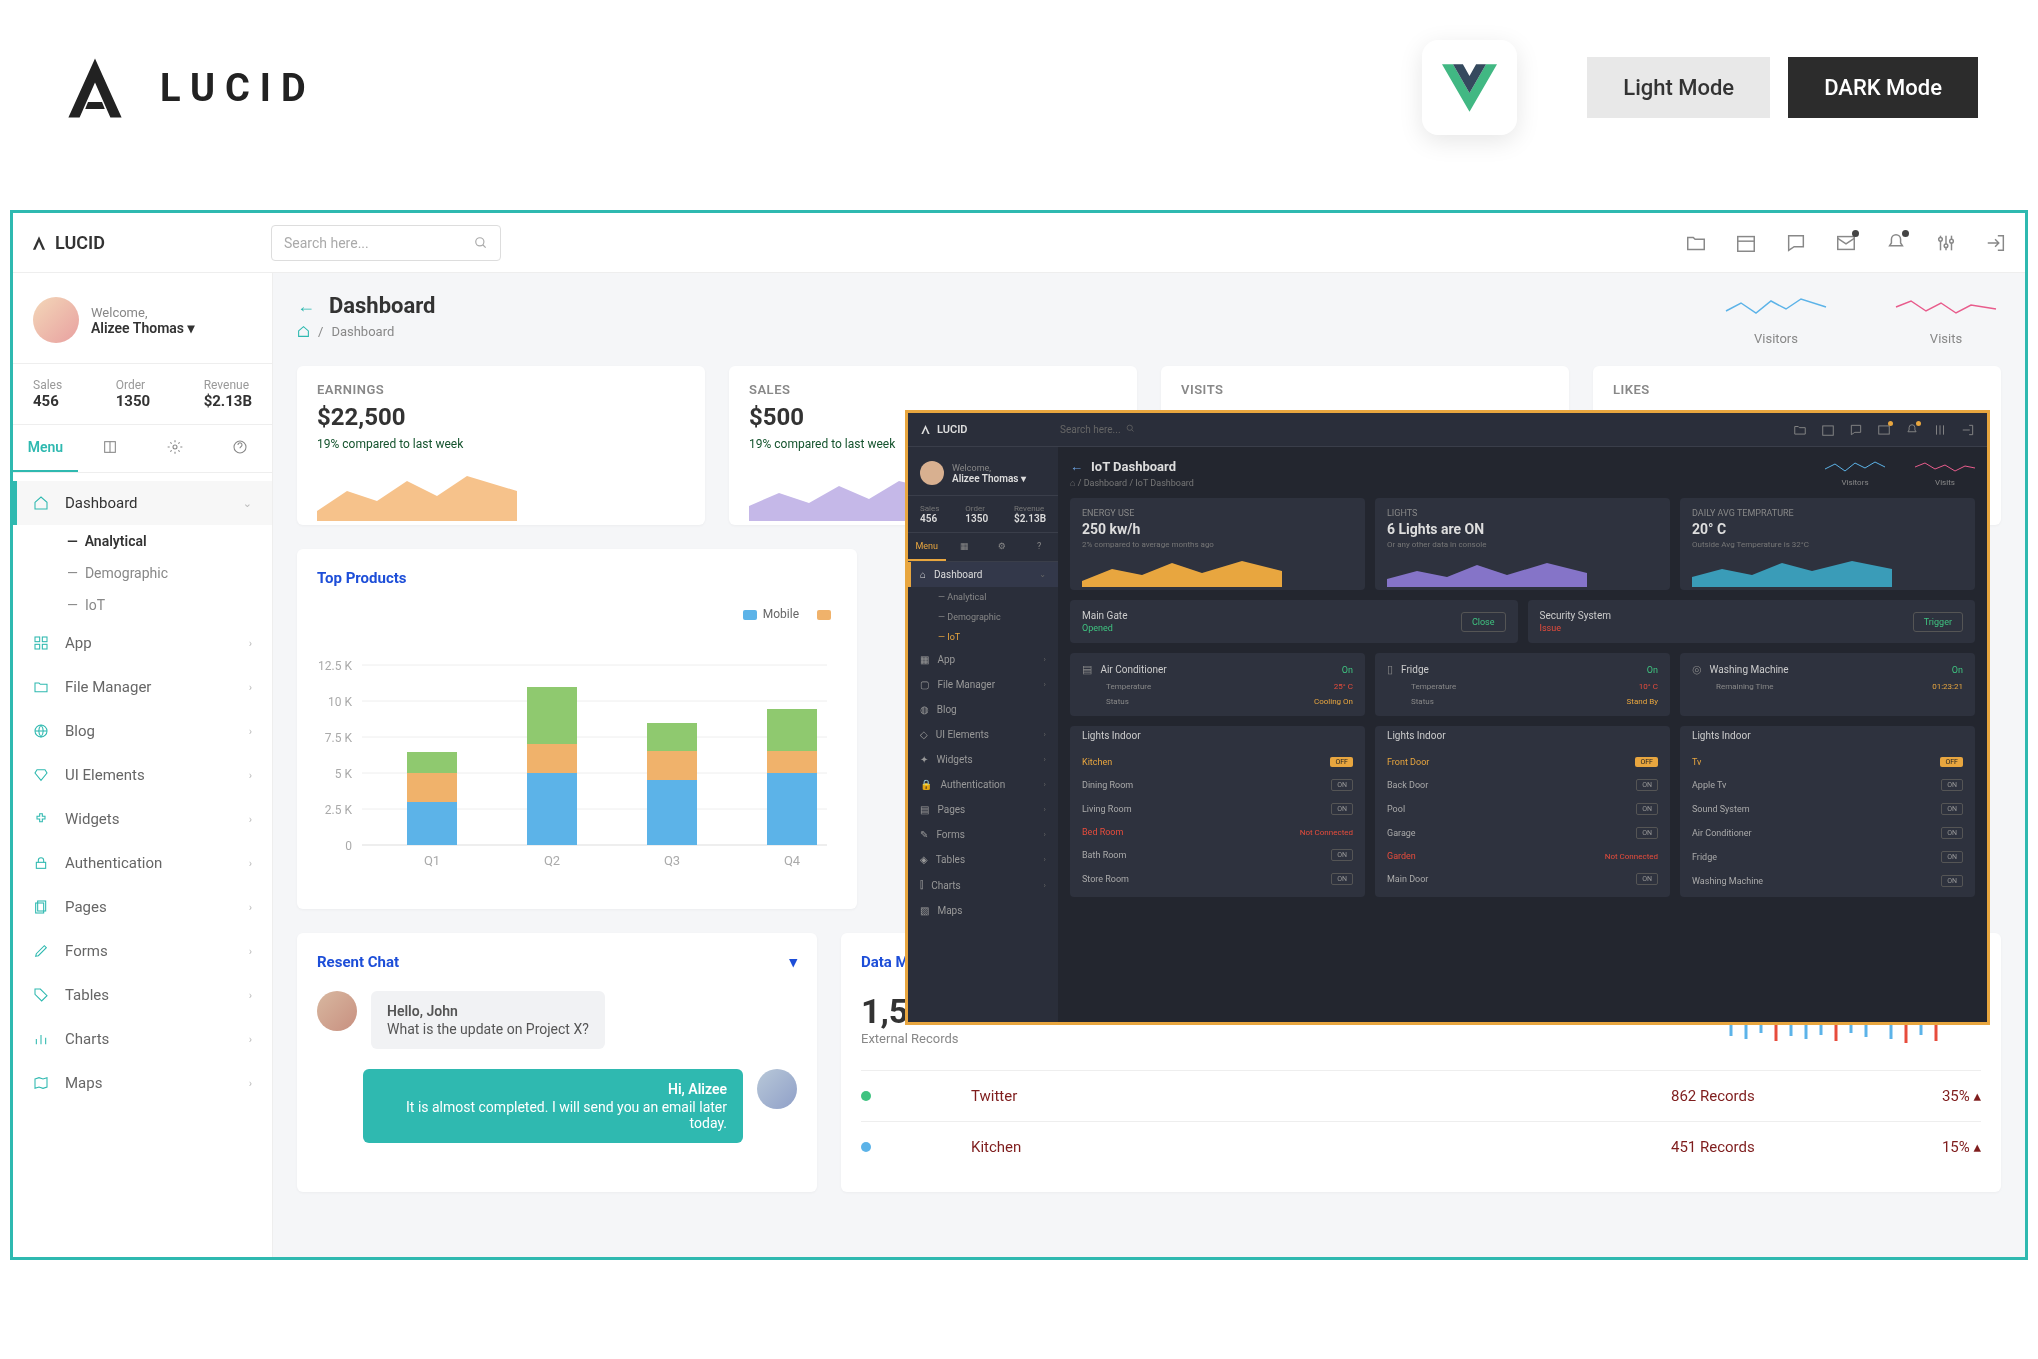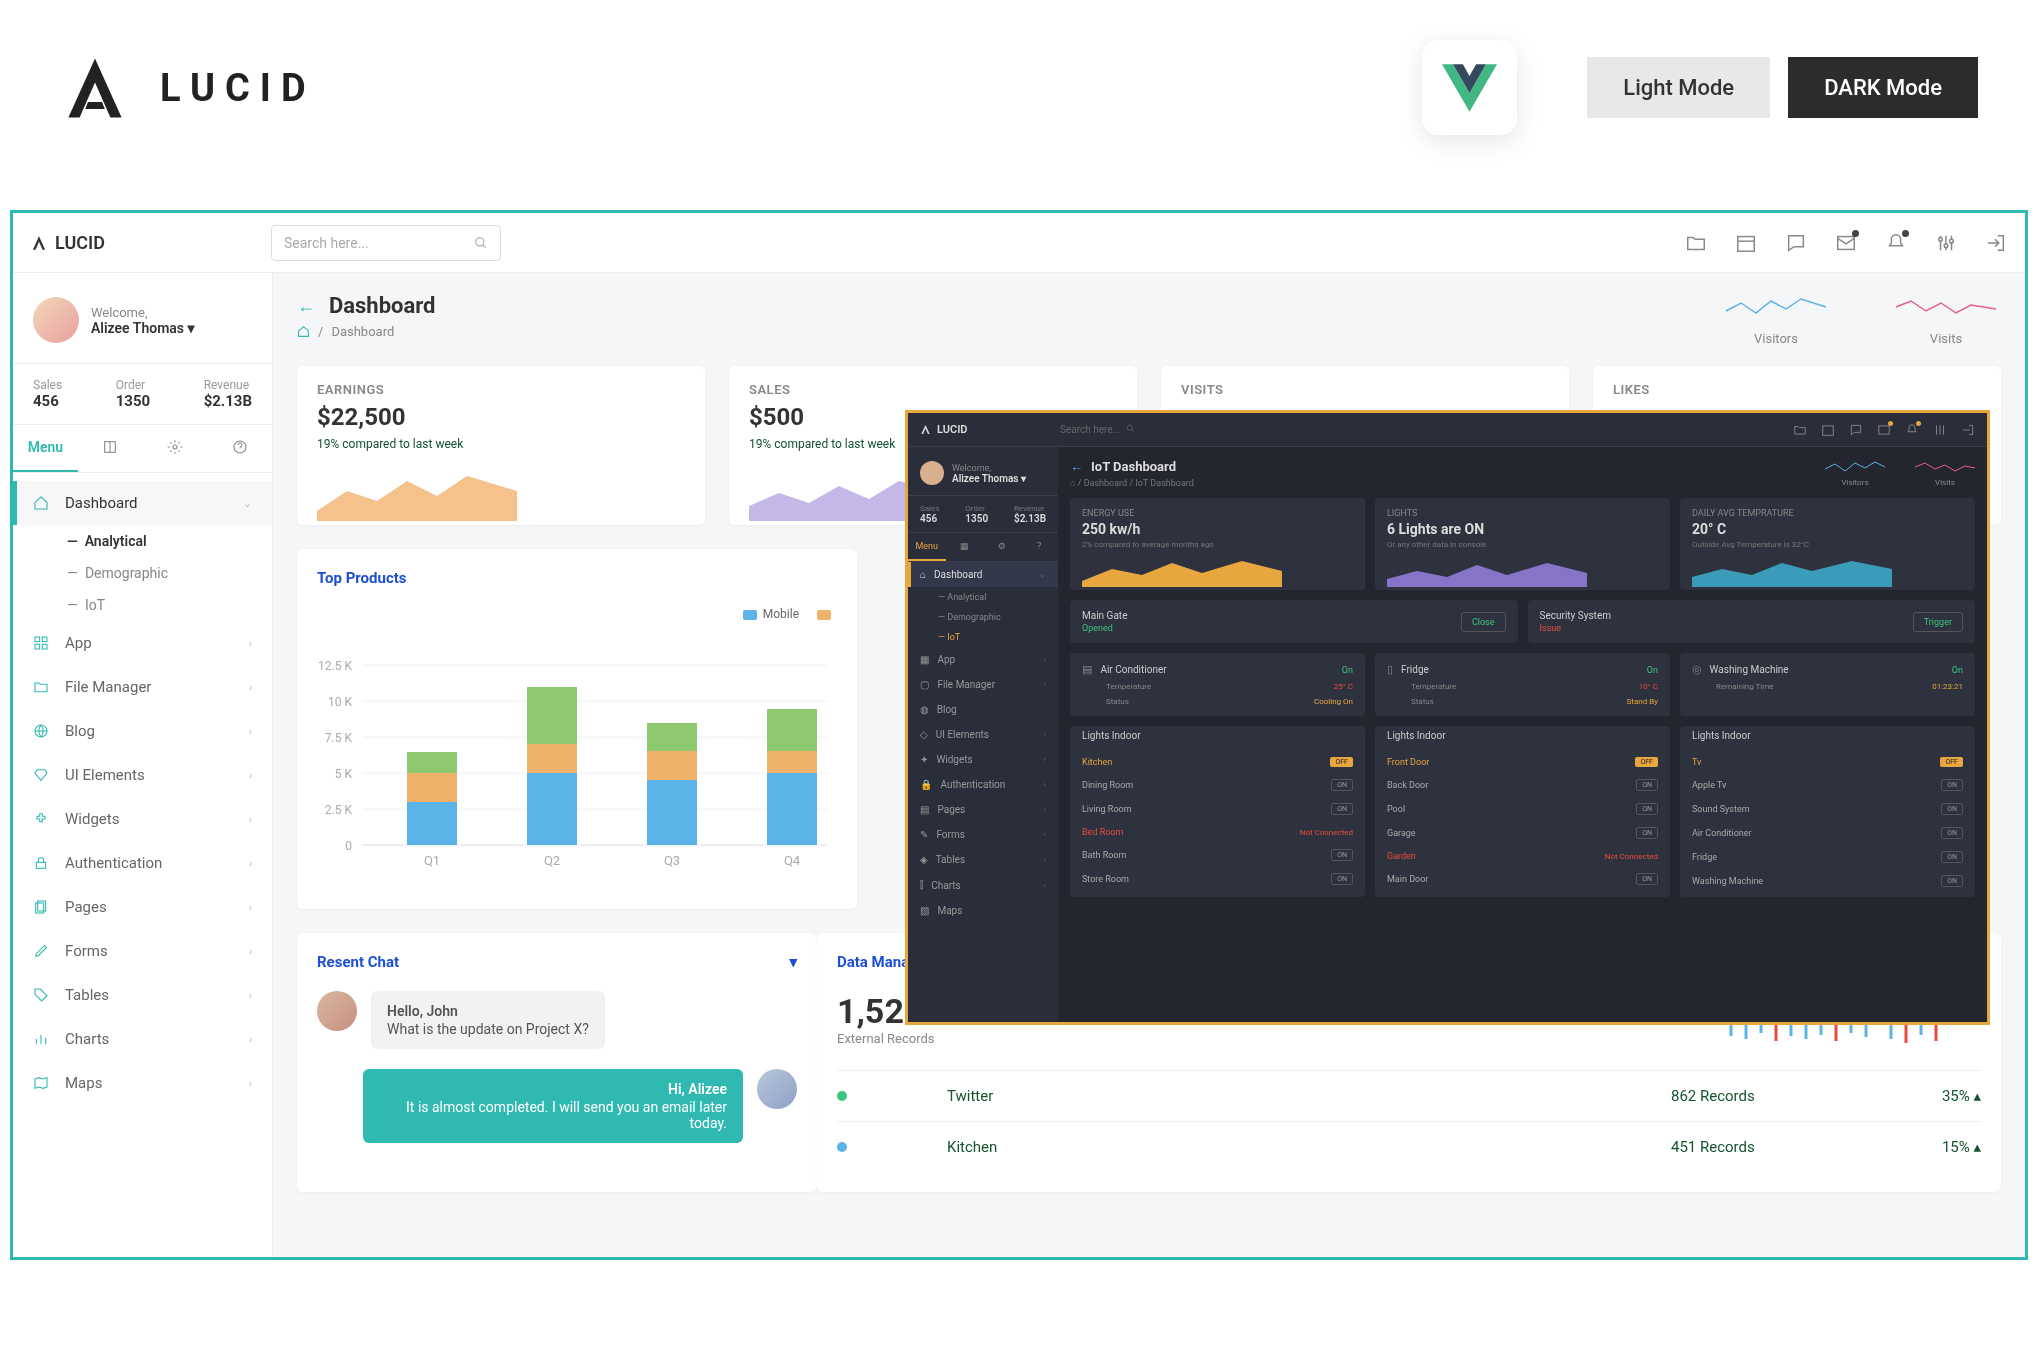--- a/index.html
+++ b/index.html
@@ -65,33 +65,33 @@
 .lp-kpi .v { font-size: 24px; font-weight: 700; color: #333; margin-top: 6px; }
 .lp-kpi .s { font-size: 12px; color: #14532d; margin-top: 6px; }
 .lp-kpi .area { height: 60px; margin-top: 10px; }
 
 .lp-card { background: #fff; border-radius: 6px; padding: 20px; box-shadow: 0 1px 3px rgba(0,0,0,0.04); }
 .lp-card .hdr { font-size: 15px; font-weight: 700; color: #1d4ed8; margin-bottom: 20px; }
 .lp-chart { width: 560px; }
 .lp-legend { display: flex; justify-content: flex-end; gap: 18px; font-size: 12px; color: #666; margin-bottom: 14px; }
 .lp-legend .sw { display: inline-block; width: 14px; height: 10px; border-radius: 2px; margin-right: 6px; vertical-align: middle; }
 
-.lp-row2 { display: flex; margin-top: 24px; }
+.lp-row2 { display: flex; gap: 24px; margin-top: 24px; }
 .lp-chat { flex: 0 0 520px; }
 .lp-chat .bubble { display: flex; gap: 14px; margin-bottom: 20px; }
 .lp-chat .bubble.right { flex-direction: row-reverse; }
 .lp-chat .av { width: 40px; height: 40px; border-radius: 50%; background: #ddd; flex-shrink: 0; }
 .lp-chat .msg { background: #f1f2f4; border-radius: 6px; padding: 12px 16px; font-size: 14px; color: #555; max-width: 380px; }
 .lp-chat .msg.me { background: #2fb9b0; color: #fff; text-align: right; }
 .lp-chat .msg .n { font-weight: 600; margin-bottom: 2px; }
 
 .lp-data { flex: 1; }
 .lp-data .big { font-size: 34px; font-weight: 700; color: #333; }
 .lp-data .sub { font-size: 13px; color: #888; margin-bottom: 24px; }
-.lp-data .row { display: flex; align-items: center; padding: 16px 0; border-top: 1px solid #eee; font-size: 15px; color: #14532d; }
+.lp-data .row { display: flex; align-items: center; padding: 16px 0; border-top: 1px solid #eee; font-size: 15px; color: #7f1d1d; }
 .lp-data .dot { width: 10px; height: 10px; border-radius: 50%; margin-right: 100px; }
 .lp-data .name { flex: 1; }
 .lp-data .rec { width: 220px; }
 .lp-data .pct { width: 90px; text-align: right; }
 
 
 .dark-panel { position: absolute; left: 905px; top: 410px; width: 1085px; height: 615px; background: #2a2e3a; border: 3px solid #e8a63f; overflow: hidden; font-size: 11px; color: #aaa; }
 .dp-top { height: 34px; display: flex; align-items: center; padding: 0 12px; border-bottom: 1px solid #3a3e4a; }
 .dp-brand { width: 140px; display: flex; align-items: center; gap: 6px; color: #ddd; font-weight: 600; }
 .dp-search { font-size: 10px; color: #666; flex: 0 0 160px; }

